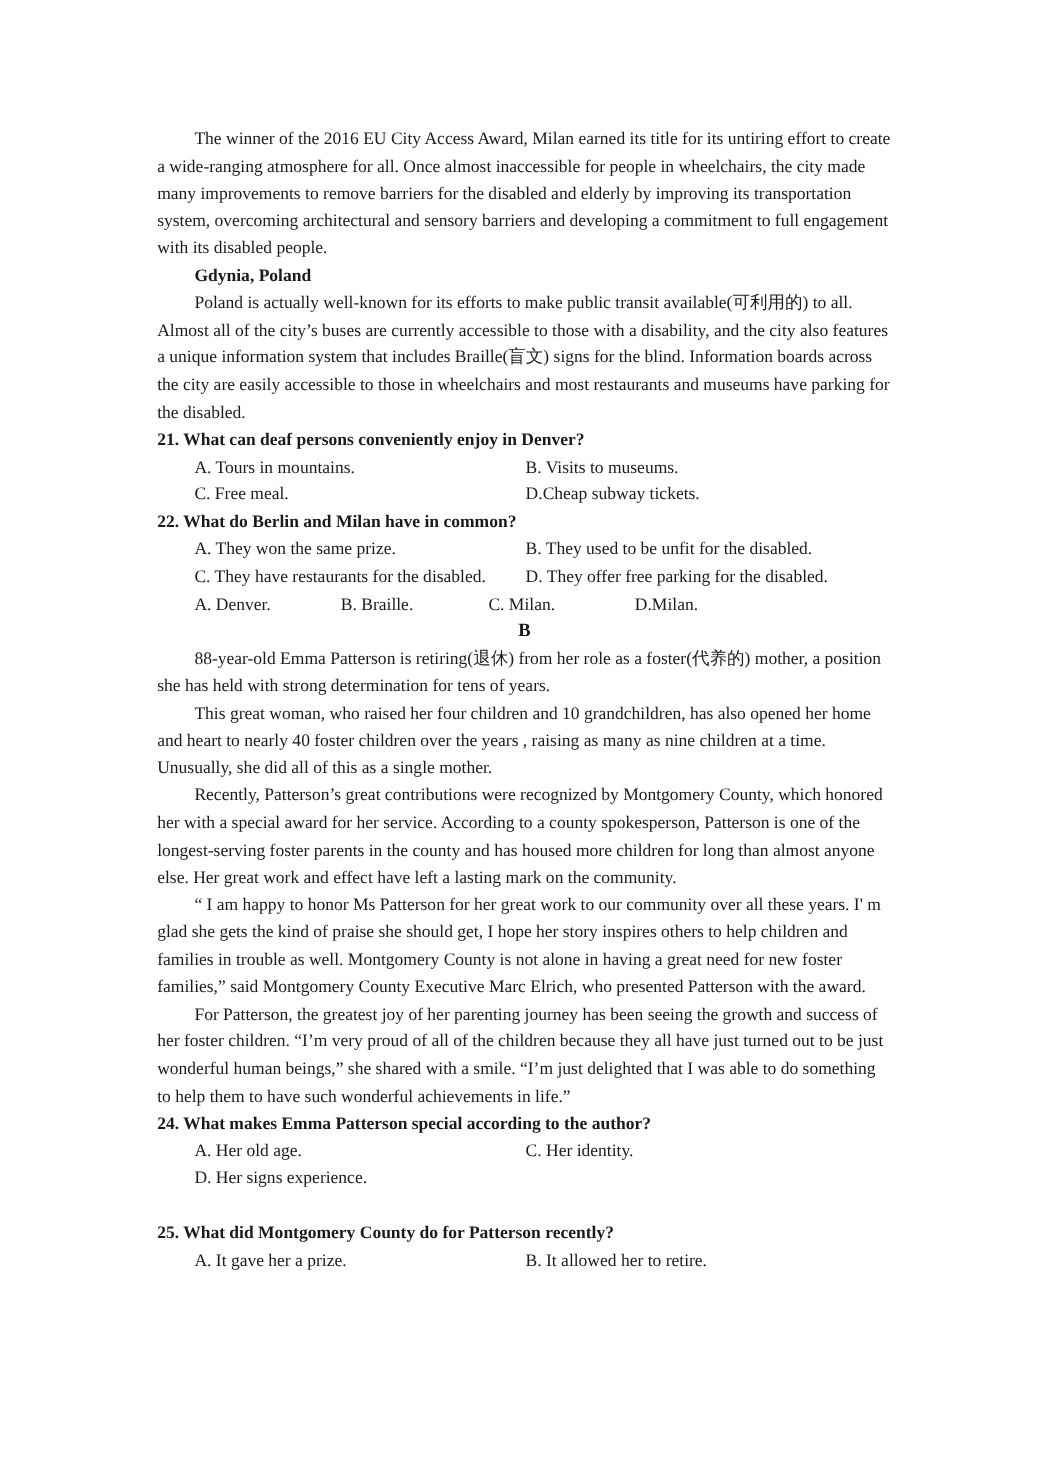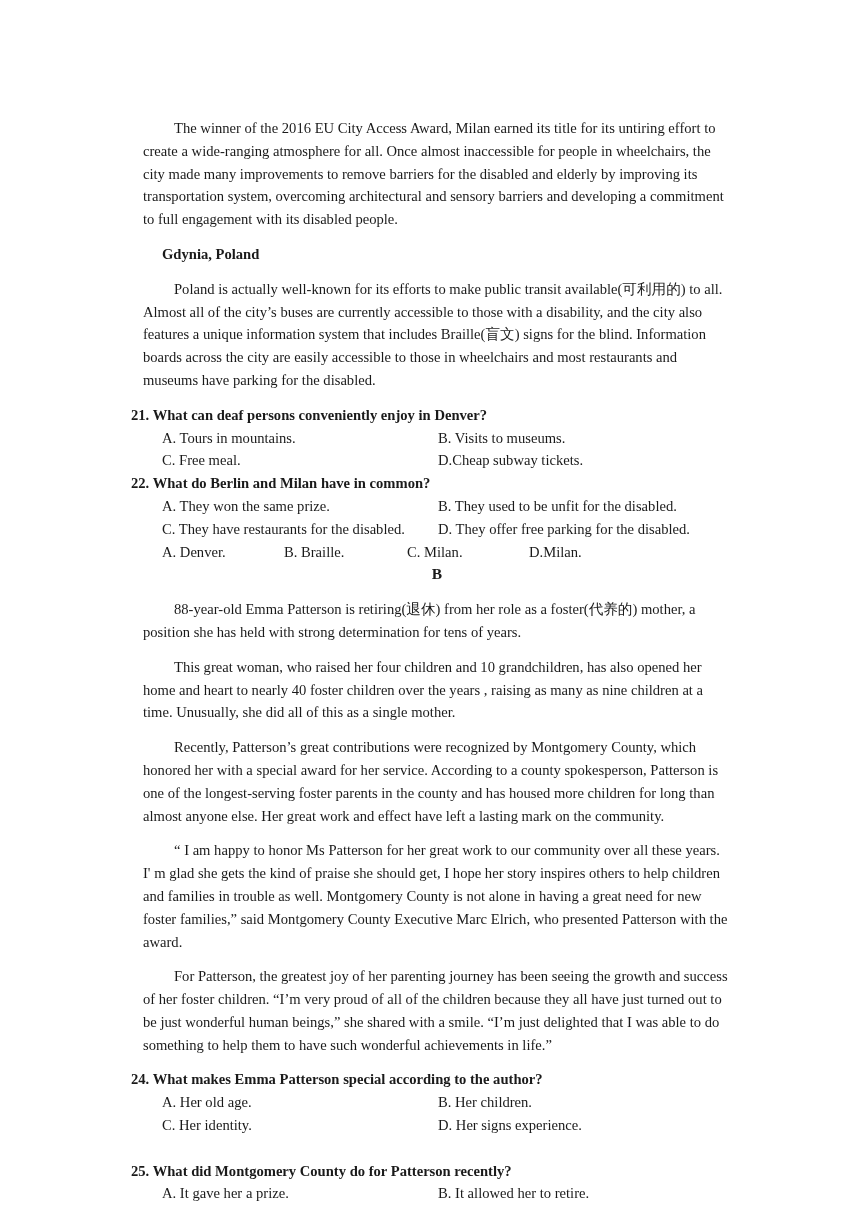--- a/index.html
+++ b/index.html
@@ -5,21 +5,21 @@
   html, body { margin: 0; padding: 0; background: #ffffff; }
   body {
     width: 868px; height: 1227px; position: relative; overflow: hidden;
     font-family: "Liberation Serif", "DejaVu Serif", serif;
     color: #1a1a1a;
   }
   .page {
     position: absolute; left: 131px; top: 105px; width: 612px;
     font-size: 14.6px; line-height: 22.8px;
   }
-  .p { margin: 12px; text-align: left; }
+  .p { margin: 0; text-align: left; }
   .indent { text-indent: 31px; }
   .heading-bold { font-weight: bold; padding-left: 31px; margin: 0; }
   .section-letter { font-weight: bold; text-align: center; margin: 0; font-size: 15.5px; }
   .q { margin: 0; font-weight: bold; }
   .opts2 { display: grid; grid-template-columns: 276px 1fr; padding-left: 31px; }
   .opts4 { display: grid; grid-template-columns: 122px 123px 122px 1fr; padding-left: 31px; }
   .opt { white-space: nowrap; }
   .gap { height: 22.8px; }
 </style>
 </head>
@@ -64,21 +64,20 @@
   <p class="p indent">88-year-old Emma Patterson is retiring(退休) from her role as a foster(代养的) mother, a position she has held with strong determination for tens of years.</p>
   <p class="p indent">This great woman, who raised her four children and 10 grandchildren, has also opened her home and heart to nearly 40 foster children over the years , raising as many as nine children at a time. Unusually, she did all of this as a single mother.</p>
   <p class="p indent">Recently, Patterson’s great contributions were recognized by Montgomery County, which honored her with a special award for her service. According to a county spokesperson, Patterson is one of the longest-serving foster parents in the county and has housed more children for long than almost anyone else. Her great work and effect have left a lasting mark on the community.</p>
   <p class="p indent">“ I am happy to honor Ms Patterson for her great work to our community over all these years. I' m glad she gets the kind of praise she should get, I hope her story inspires others to help children and families in trouble as well. Montgomery County is not alone in having a great need for new foster families,” said Montgomery County Executive Marc Elrich, who presented Patterson with the award.</p>
   <p class="p indent">For Patterson, the greatest joy of her parenting journey has been seeing the growth and success of her foster children. “I’m very proud of all of the children because they all have just turned out to be just wonderful human beings,” she shared with a smile. “I’m just delighted that I was able to do something to help them to have such wonderful achievements in life.”</p>
 
   <div>
     <p class="q">24. What makes Emma Patterson special according to the author?</p>
     <div class="opts2">
       <span class="opt">A. Her old age.</span>
-      <span class="opt">B. Her children.</span>
       <span class="opt">C. Her identity.</span>
       <span class="opt">D. Her signs experience.</span>
     </div>
   </div>
 
   <div class="gap"></div>
 
   <div>
     <p class="q">25. What did Montgomery County do for Patterson recently?</p>
     <div class="opts2">

